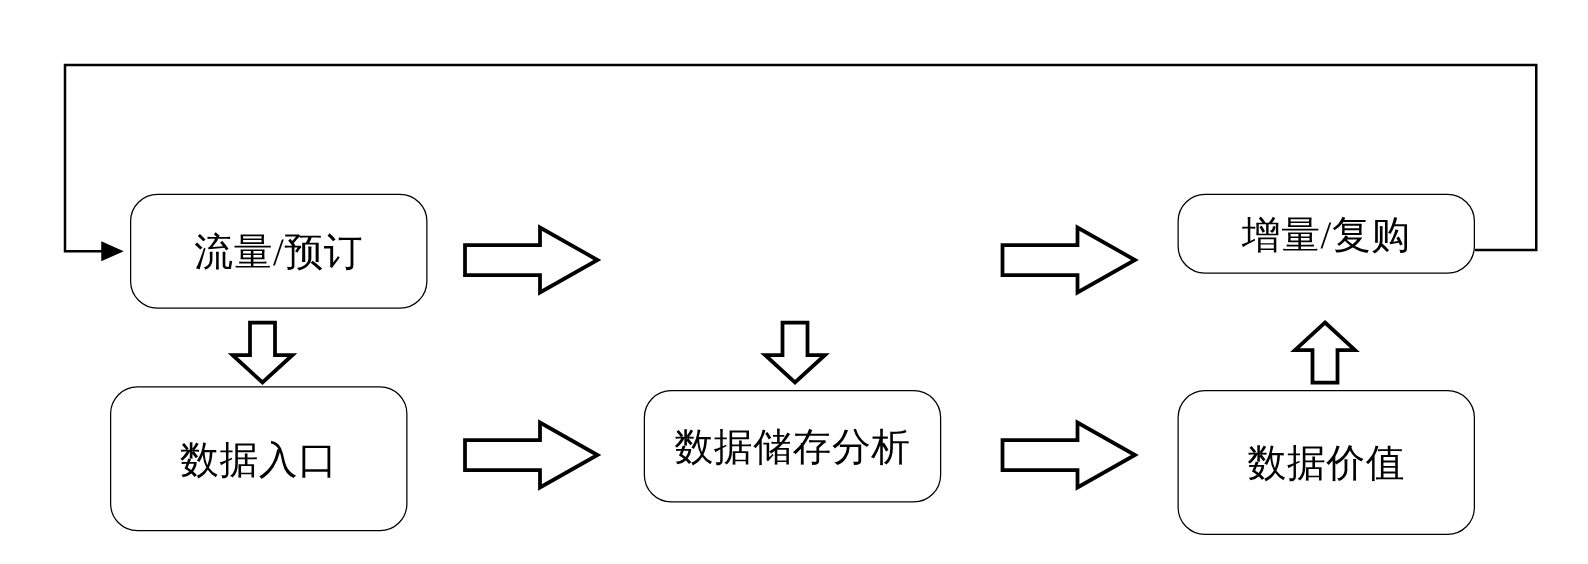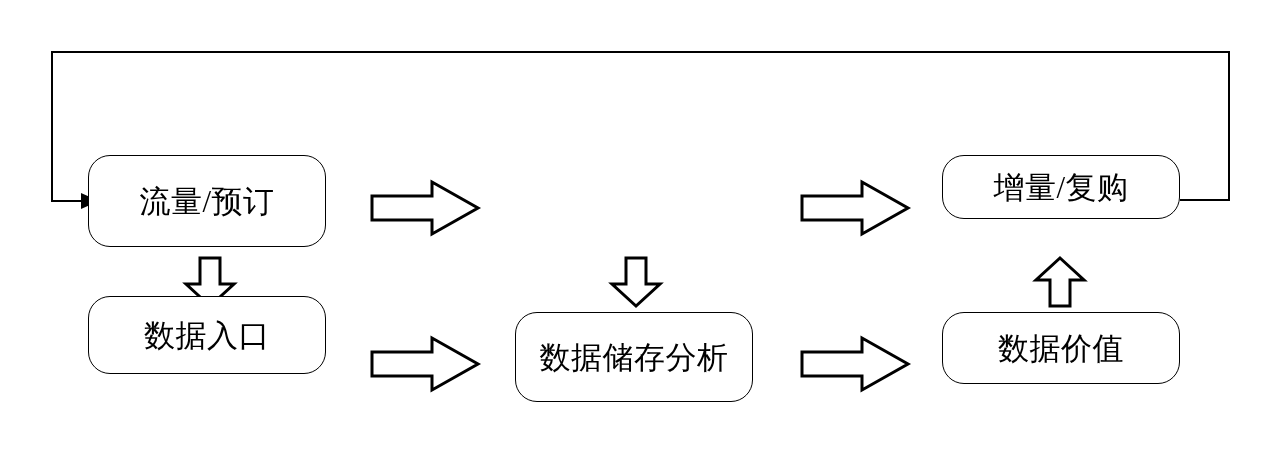--- a/index.html
+++ b/index.html
@@ -29,27 +29,27 @@
     z-index: 3;
   }
   .node-label {
     font-size: 31px;
     line-height: 1;
     color: #000000;
     letter-spacing: 0.5px;
     white-space: nowrap;
   }
   
-  #node-traffic  { left: 88px;  top: 155px; width: 238px; height: 92px; }
+  #node-traffic  { left: 104px;  top: 155px; width: 238px; height: 92px; }
   #node-stock    { left: 515px; top: 155px; width: 238px; height: 92px; }
   #node-growth   { left: 942px; top: 155px; width: 238px; height: 64px; }
   
-  #node-entry    { left: 88px;  top: 296px; width: 238px; height: 78px; justify-content: center; }
+  #node-entry    { left: 88px;  top: 309px; width: 238px; height: 116px; justify-content: center; }
   #node-storage  { left: 515px; top: 312px; width: 238px; height: 90px; }
-  #node-value    { left: 942px; top: 312px; width: 238px; height: 72px; }
+  #node-value    { left: 942px; top: 312px; width: 238px; height: 116px; }
 
   .arrow {
     position: absolute;
     z-index: 2;
   }
   .arrow svg { display: block; overflow: visible; }
   .arrow svg polygon {
     fill: #ffffff;
     stroke: #000000;
     stroke-width: 3;

